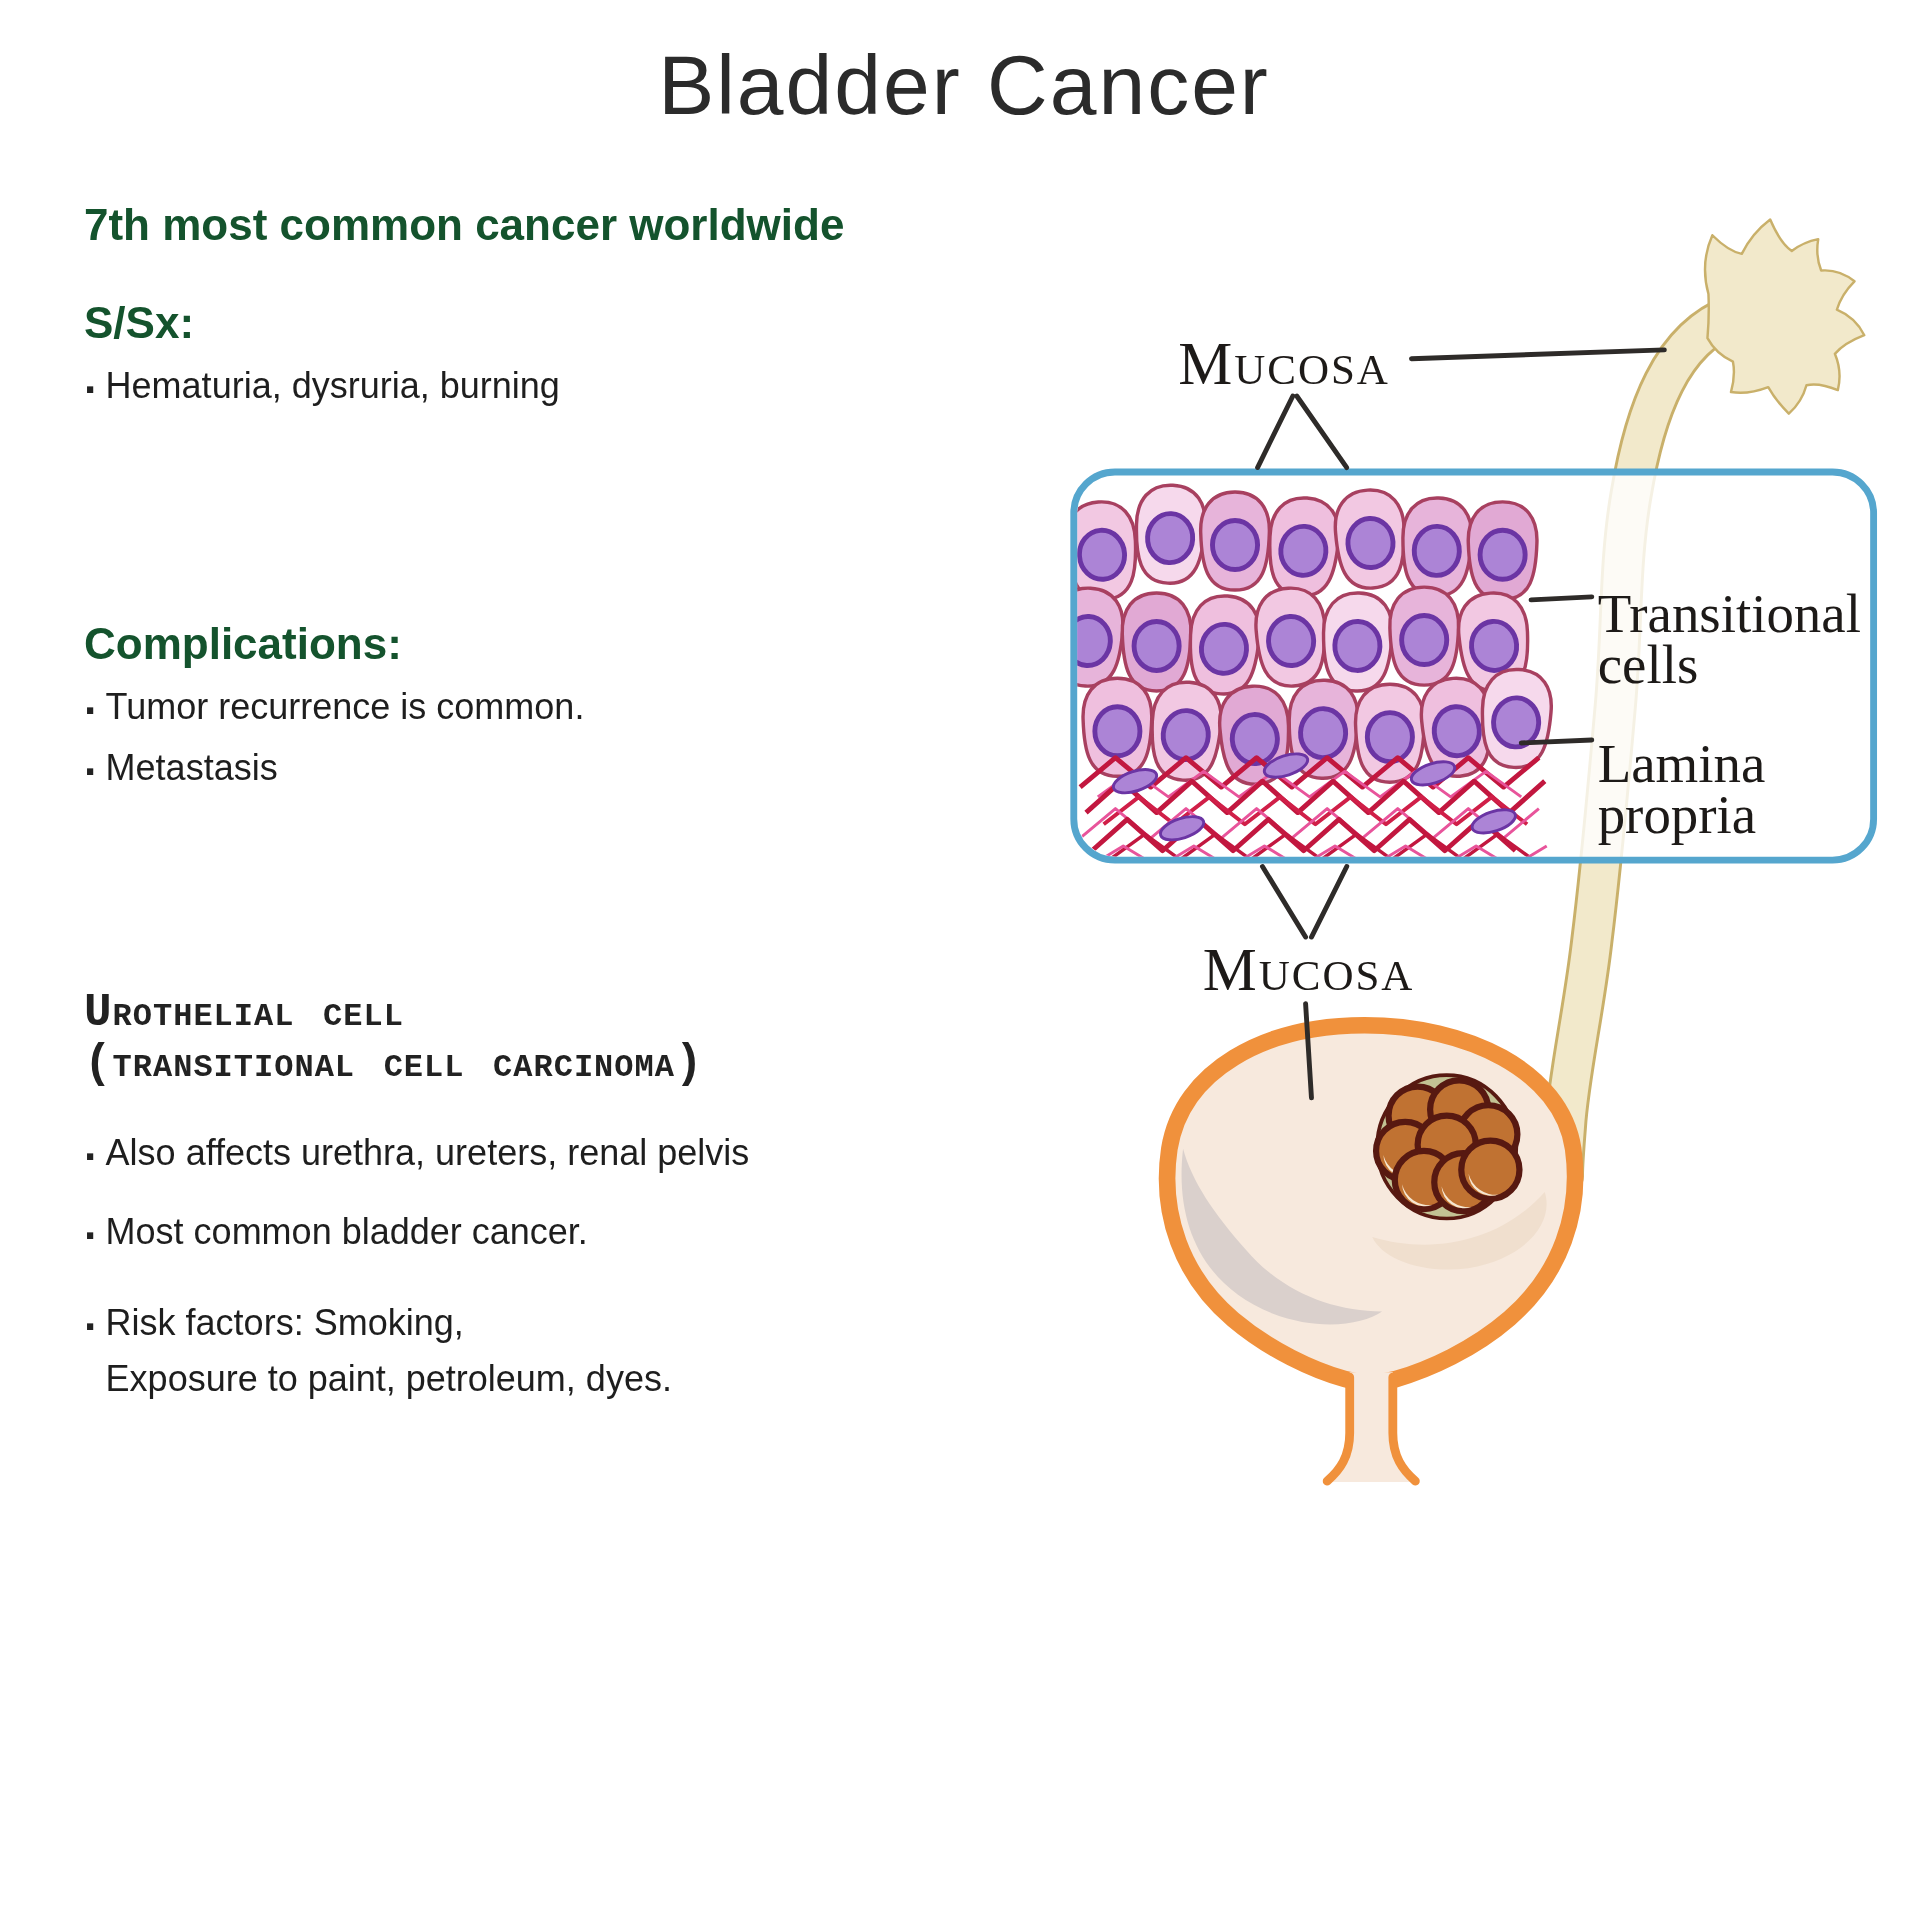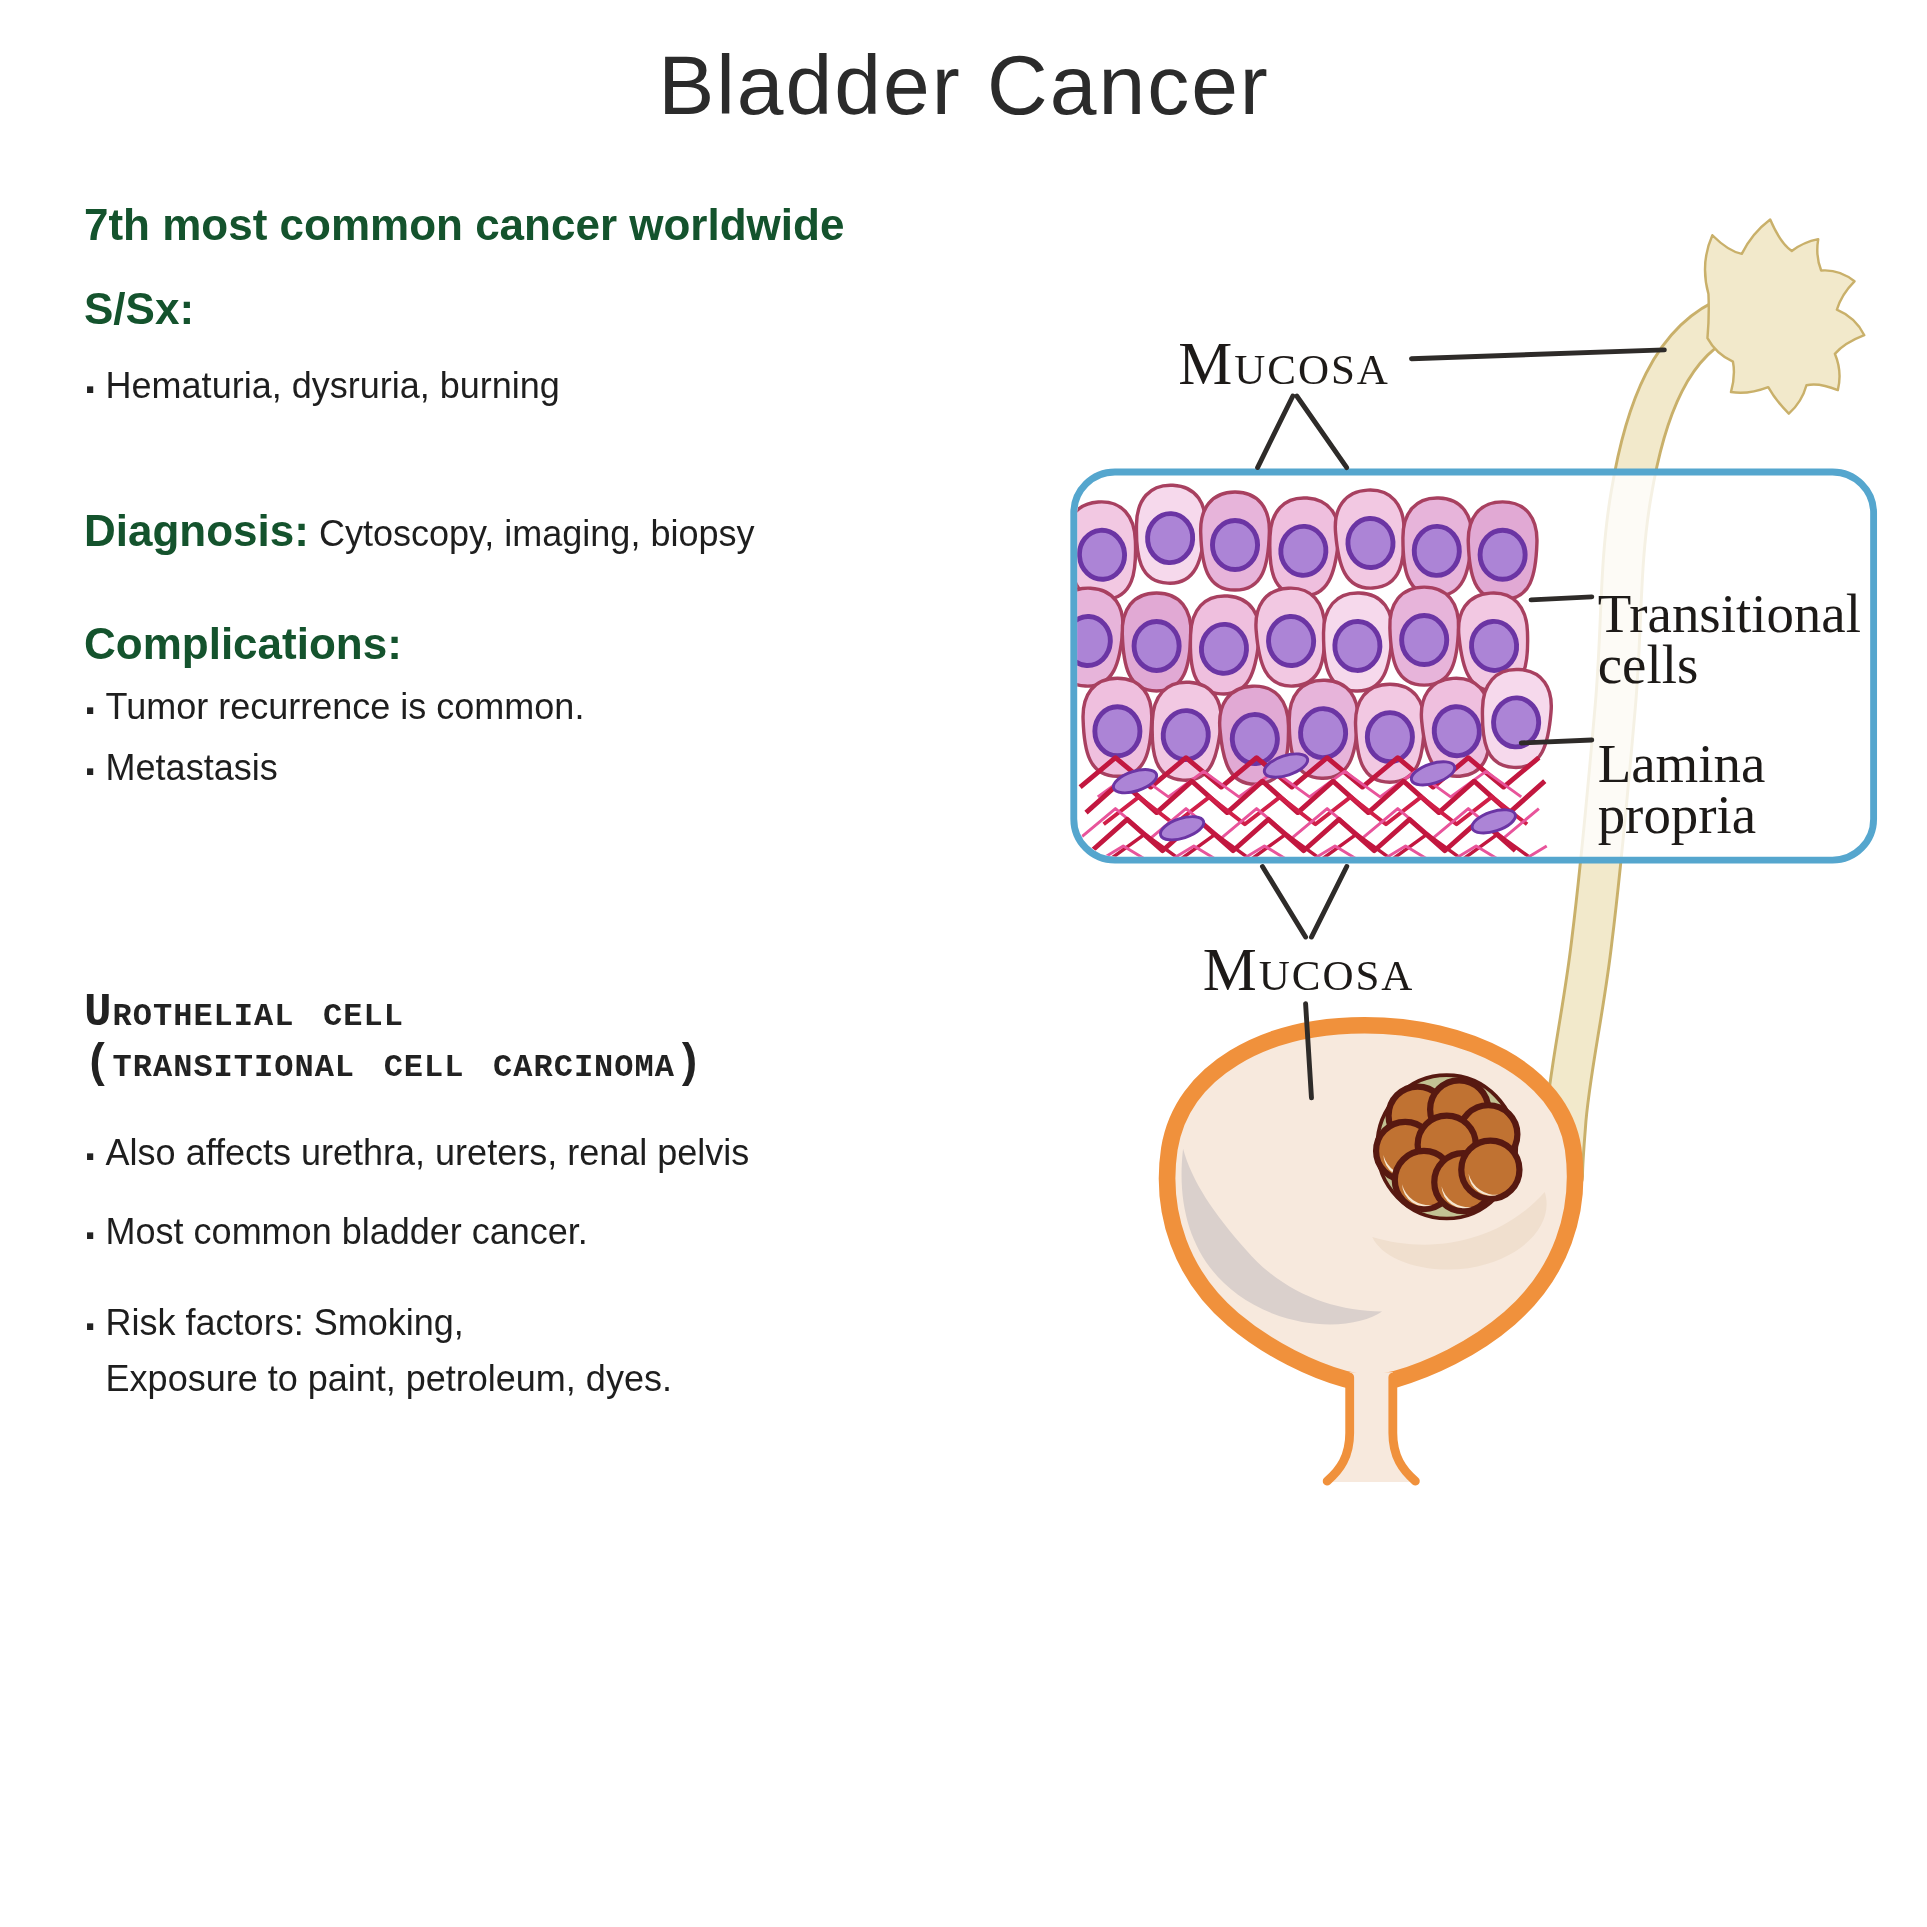--- a/index.html
+++ b/index.html
@@ -22,32 +22,29 @@
 </style>
 </head>
 <body>
 
 <div class="canvas">
 
   <div class="abs title">Bladder Cancer</div>
 
   <div class="abs lefttext h" style="top:200px;">7th most common cancer worldwide</div>
 
-  <div class="abs lefttext h" style="top:284px;">S/Sx:</div>
+  <div class="abs lefttext h" style="top:298px;">S/Sx:</div>
 
   <div class="abs lefttext" style="top:365px;">
     <div class="bullet-row">
       <span class="dot">·</span>
       <span class="b">Hematuria, dysruria, burning</span>
     </div>
   </div>
 
-  <div class="abs lefttext" style="top:506px;">
-    <span class="h">Diagnosis:</span><span class="b"> Cytoscopy, imaging, biopsy</span>
-  </div>
 
   <div class="abs lefttext h" style="top:619px;">Complications:</div>
 
   <div class="abs lefttext bullet-row" style="top:686px;">
     <span class="dot">·</span>
     <span class="b">Tumor recurrence is common.</span>
   </div>
   <div class="abs lefttext bullet-row" style="top:747px;">
     <span class="dot">·</span>
     <span class="b">Metastasis</span>

